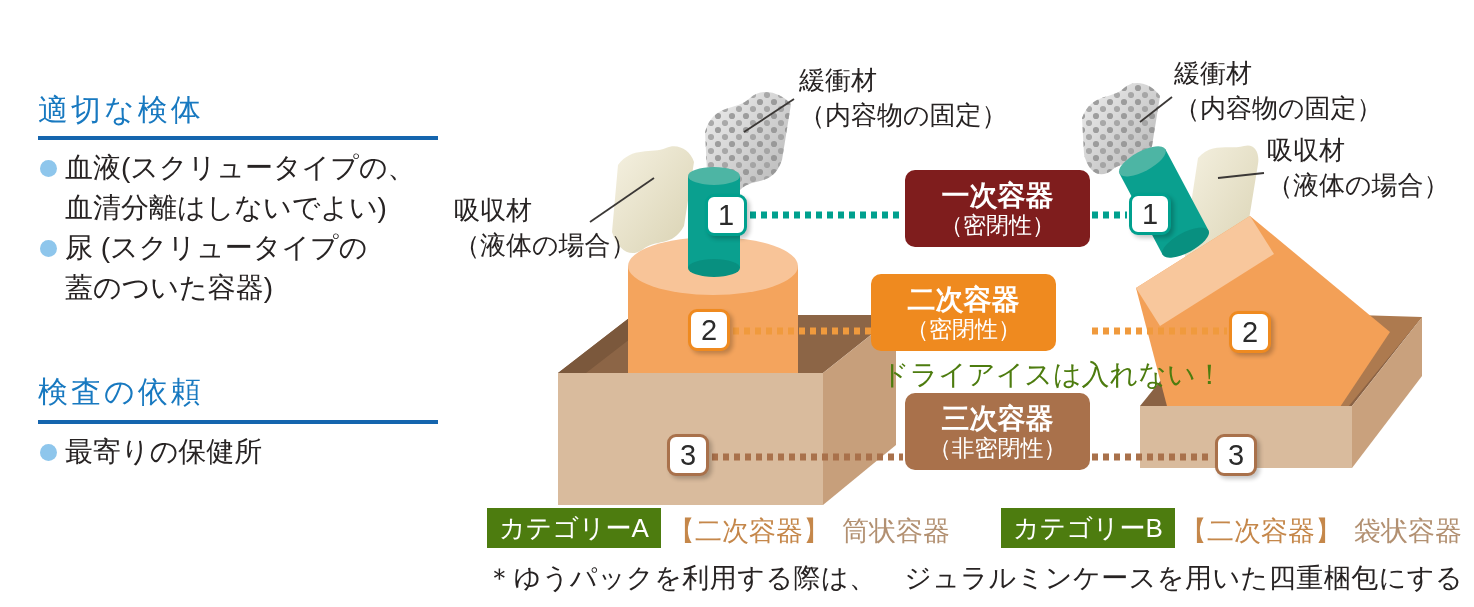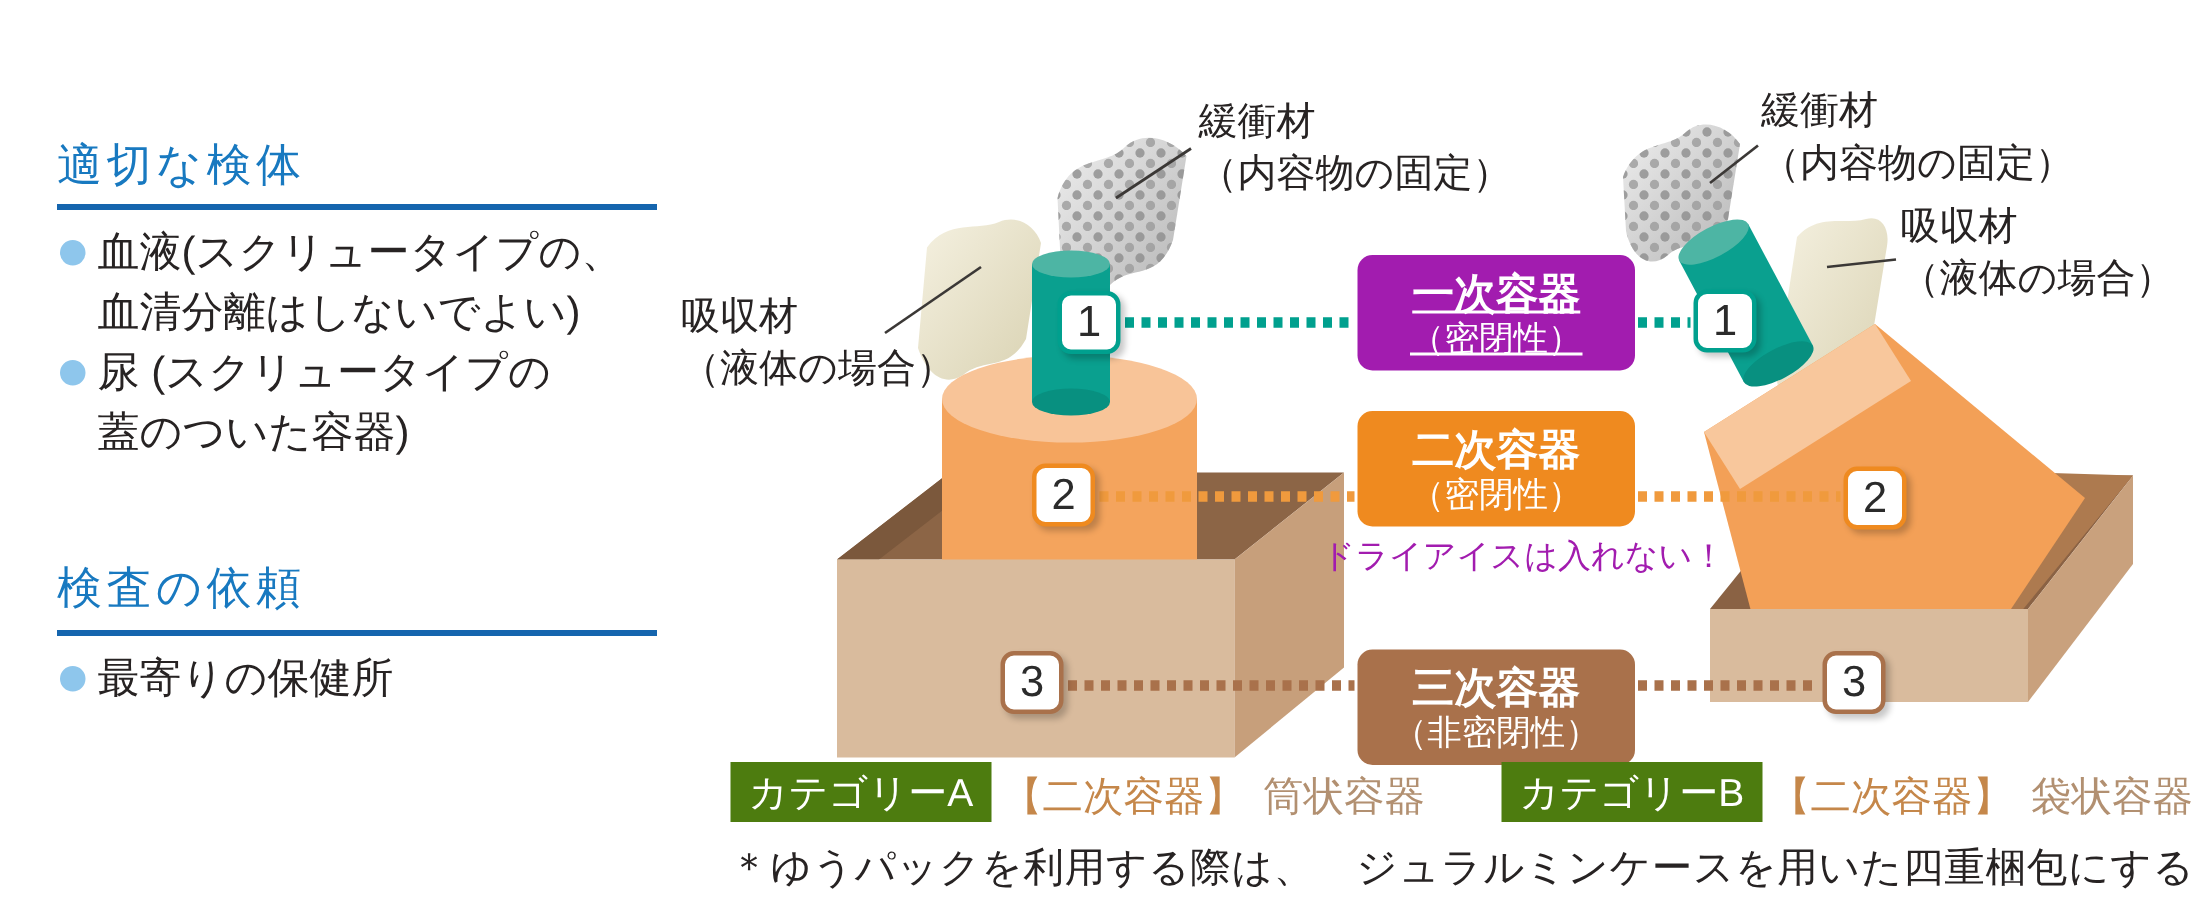--- a/index.html
+++ b/index.html
@@ -18,30 +18,30 @@
   .bline{display:block;white-space:nowrap;}
 
   
   .anno{font-size:26px;line-height:35px;color:#272323;white-space:nowrap;}
 
   
   .pill{width:185px;height:77px;border-radius:10px;color:#fff;display:flex;flex-direction:column;
         align-items:center;justify-content:center;}
   .pill .l1{font-size:28px;font-weight:700;line-height:33px;}
   .pill .l2{font-size:23px;line-height:27px;}
-  .pill-teal{background:#a21caf;text-decoration:underline;}
+  .pill-teal{background:#7f1d1d;}
   .pill-orange{background:#ef8a1f;}
   .pill-brown{background:#a9714b;}
 
   
   .badge{width:42px;height:42px;background:#ffffff;border-radius:9px;box-sizing:border-box;
          border:3px solid #00a08e;display:flex;align-items:center;justify-content:center;
          font-size:29px;color:#2b2b2b;box-shadow:3px 3px 4px rgba(0,0,0,.22);}
 
-  .warning{font-size:22px;color:#a21caf;white-space:nowrap;}
+  .warning{font-size:28px;color:#4d7c0f;white-space:nowrap;}
 
   
   .cat-badge{height:40px;line-height:40px;background:#4d7c0f;color:#fff;font-size:26px;
              padding:0 12px;white-space:nowrap;}
   .cat-line{font-size:27px;white-space:nowrap;text-align:right;}
   .cat-line .bracket{color:#c5874a;}
   .cat-line .ctype{color:#b29071;margin-left:12px;}
   .note{font-size:27px;color:#272323;letter-spacing:.5px;white-space:nowrap;}
 </style>
 </head>
@@ -166,25 +166,25 @@
   </div>
   <div class="abs ov anno" style="left:1267px;top:133px">
     <span class="bline">吸収材</span>
     <span class="bline">（液体の場合）</span>
   </div>
 
   <div class="abs ov pill pill-teal" style="left:905px;top:170px">
     <span class="l1">一次容器</span>
     <span class="l2">（密閉性）</span>
   </div>
-  <div class="abs ov pill pill-orange" style="left:905px;top:274px">
+  <div class="abs ov pill pill-orange" style="left:871px;top:274px">
     <span class="l1">二次容器</span>
     <span class="l2">（密閉性）</span>
   </div>
-  <div class="abs ov pill pill-brown" style="left:905px;top:433px">
+  <div class="abs ov pill pill-brown" style="left:905px;top:393px">
     <span class="l1">三次容器</span>
     <span class="l2">（非密閉性）</span>
   </div>
 
   <div class="abs ov warning" style="left:881px;top:356px">ドライアイスは入れない！</div>
 
   <div class="abs ov badge" style="left:705px;top:194px;border-color:#00a08e">1</div>
   <div class="abs ov badge" style="left:1129px;top:193px;border-color:#00a08e">1</div>
   <div class="abs ov badge" style="left:688px;top:309px;border-color:#ef8a1f">2</div>
   <div class="abs ov badge" style="left:1229px;top:311px;border-color:#ef8a1f">2</div>

